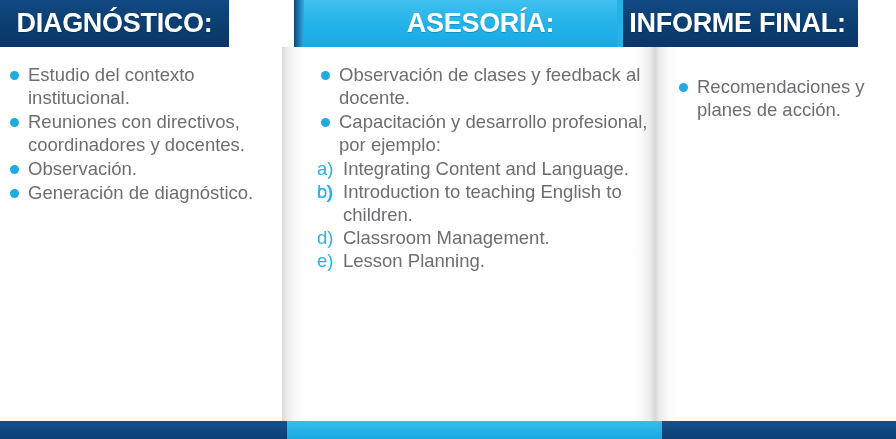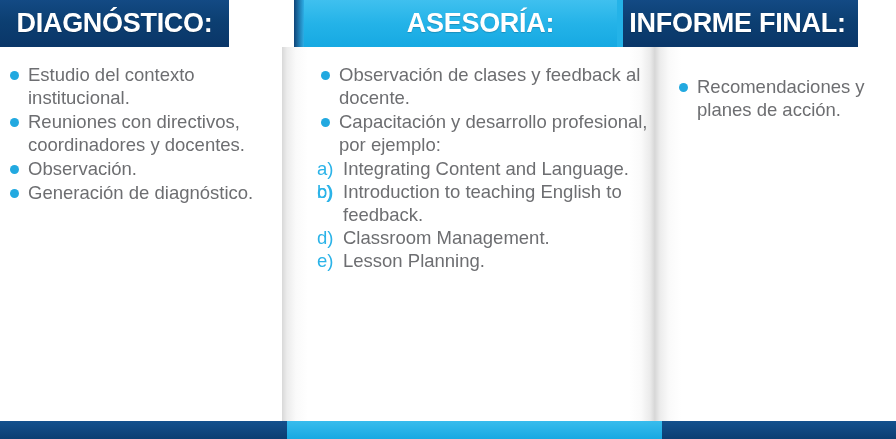--- a/index.html
+++ b/index.html
@@ -225,21 +225,21 @@
       <ul class="sublist sub-wrap">
         <li class="sub-item">
           <span class="marker">a)</span>
           <span>Integrating Content and Language.</span>
         </li>
         <li class="sub-item">
           <span class="marker">b)</span>
         </li>
         <li class="sub-item">
           <span class="marker">c)</span>
-          <span>Introduction to teaching English to feedback.</span>
+          <span>Introduction to teaching English to children.</span>
         </li>
         <li class="sub-item">
           <span class="marker">d)</span>
           <span>Classroom Management.</span>
         </li>
         <li class="sub-item">
           <span class="marker">e)</span>
           <span>Lesson Planning.</span>
         </li>
       </ul>

